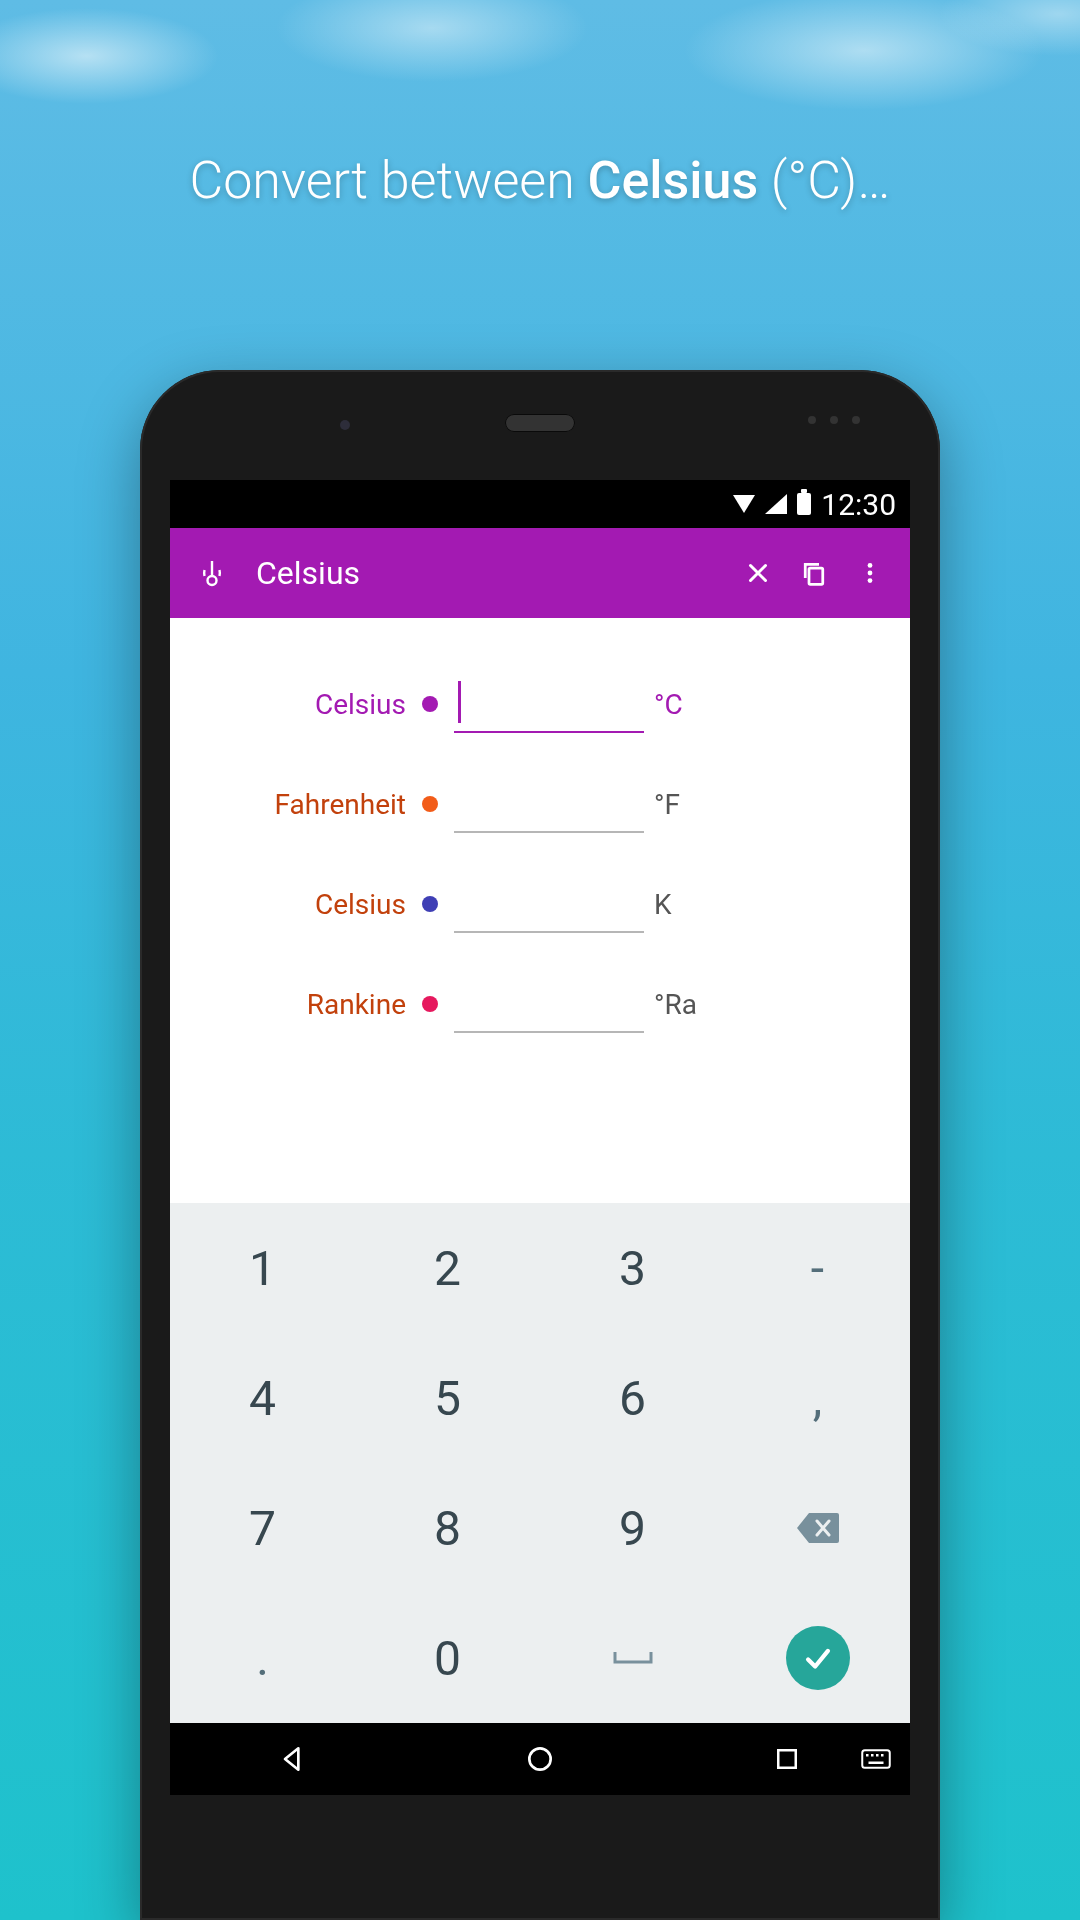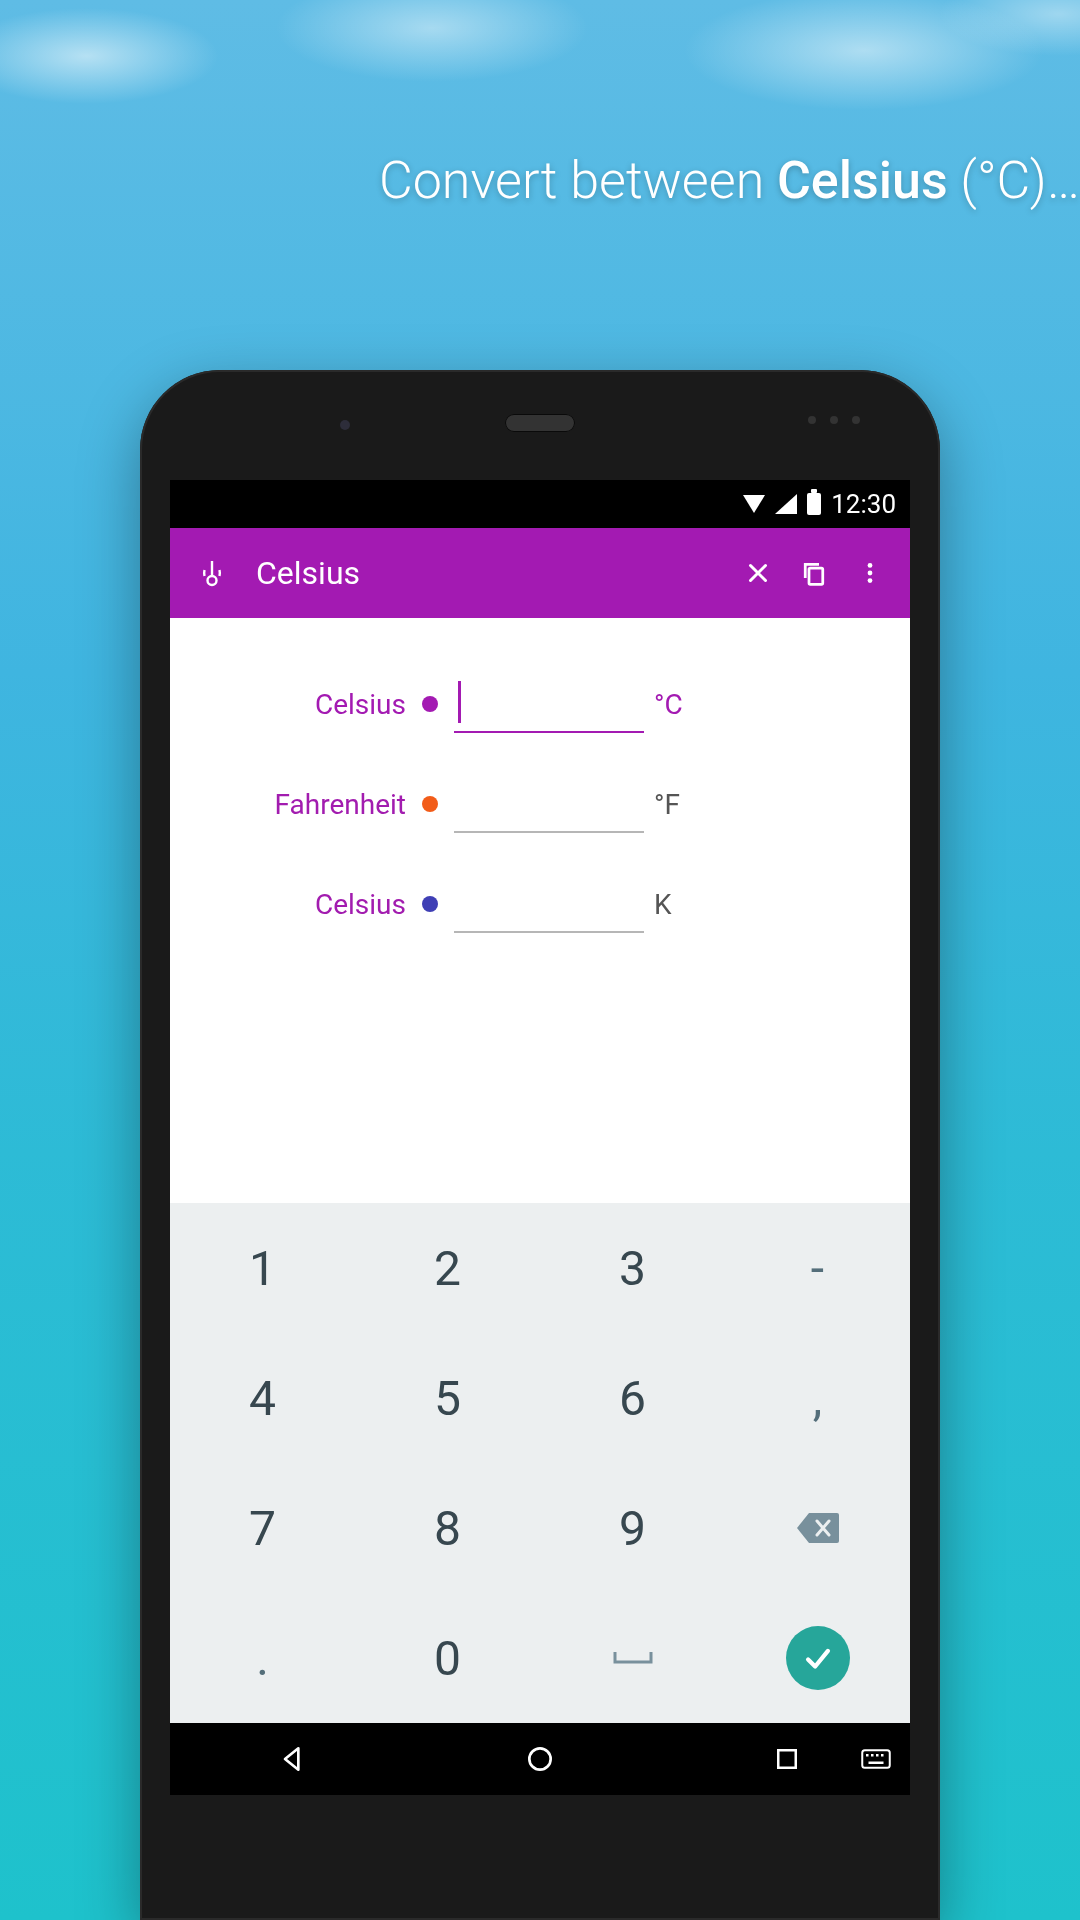--- a/index.html
+++ b/index.html
@@ -15,21 +15,21 @@
   position: absolute; inset: 0 0 auto 0; height: 280px;
   background:
     radial-gradient(ellipse 220px 80px at 8% 20%, rgba(255,255,255,.55), transparent 60%),
     radial-gradient(ellipse 260px 90px at 40% 10%, rgba(255,255,255,.45), transparent 60%),
     radial-gradient(ellipse 300px 100px at 80% 18%, rgba(255,255,255,.5), transparent 60%),
     radial-gradient(ellipse 200px 70px at 98% 5%, rgba(255,255,255,.4), transparent 60%);
   pointer-events: none;
 }
 .promo {
   position: absolute; top: 150px; left: 0; right: 0;
-  text-align: right;
+  text-align: center;
   color: #fff;
   font-size: 52px;
   font-weight: 300;
   text-shadow: 0 2px 6px rgba(0,0,0,.25);
 }
 .promo b { font-weight: 500; }
 
 .phone {
   position: absolute;
   left: 50%; transform: translateX(-50%);
@@ -66,21 +66,21 @@
   position: relative;
   overflow: hidden;
 }
 
 
 .statusbar {
   height: 48px;
   background: #000;
   display:flex; align-items:center; justify-content:flex-end;
   gap:10px; padding: 0 14px;
-  color:#fff; font-size: 26px; font-weight:400;
+  color:#fff; font-size: 30px; font-weight:400;
 }
 .statusbar .tri { width:0;height:0;border-left:11px solid transparent;border-right:11px solid transparent;border-bottom:18px solid #fff; transform: rotate(180deg);}
 .statusbar .sig { width:0;height:0;border-left:22px solid transparent;border-bottom:20px solid #fff;}
 .statusbar .batt { width:14px;height:22px;background:#fff;border-radius:2px;position:relative;}
 .statusbar .batt::before{content:"";position:absolute;top:-4px;left:4px;width:6px;height:4px;background:#fff;border-radius:1px;}
 
 
 .appbar {
   height: 90px;
   background: #A31AB2;
@@ -94,21 +94,21 @@
 
 
 .content { padding: 36px 26px 0 26px; }
 .row {
   display:grid;
   grid-template-columns: 210px 28px 190px 70px;
   align-items:center;
   gap: 10px;
   height: 100px;
 }
-.row .label { text-align:right; font-size: 28px; color:#a21caf; }
+.row .label { text-align:right; font-size: 28px; color:#c2410c; }
 .row.active .label { color:#A31AB2; }
 .row .dot { width:16px;height:16px;border-radius:50%; justify-self:center;}
 .row .field {
   border-bottom: 2px solid #b6b6b6;
   height: 58px;
   position:relative;
 }
 .row.active .field { border-bottom-color:#A31AB2; }
 .row.active .field .cursor {
   position:absolute; left:4px; top:6px; width:3px; height:42px;
@@ -214,20 +214,26 @@
         <span class="dot" style="background:#F25C19"></span>
         <span class="field"></span>
         <span class="unit">°F</span>
       </div>
       <div class="row">
         <span class="label">Celsius</span>
         <span class="dot" style="background:#3F3FB5"></span>
         <span class="field"></span>
         <span class="unit">K</span>
       </div>
+      <div class="row">
+        <span class="label">Rankine</span>
+        <span class="dot" style="background:#E6195E"></span>
+        <span class="field"></span>
+        <span class="unit">°Ra</span>
+      </div>
     </div>
 
     <div class="keypad">
       <div class="key">1</div>
       <div class="key">2</div>
       <div class="key">3</div>
       <div class="key dim">-</div>
 
       <div class="key">4</div>
       <div class="key">5</div>

